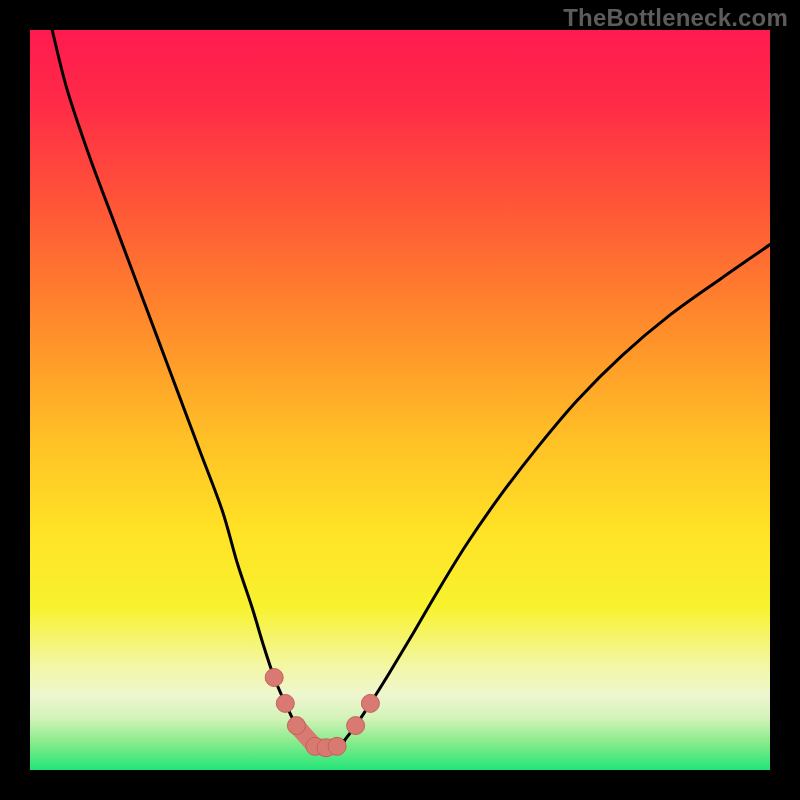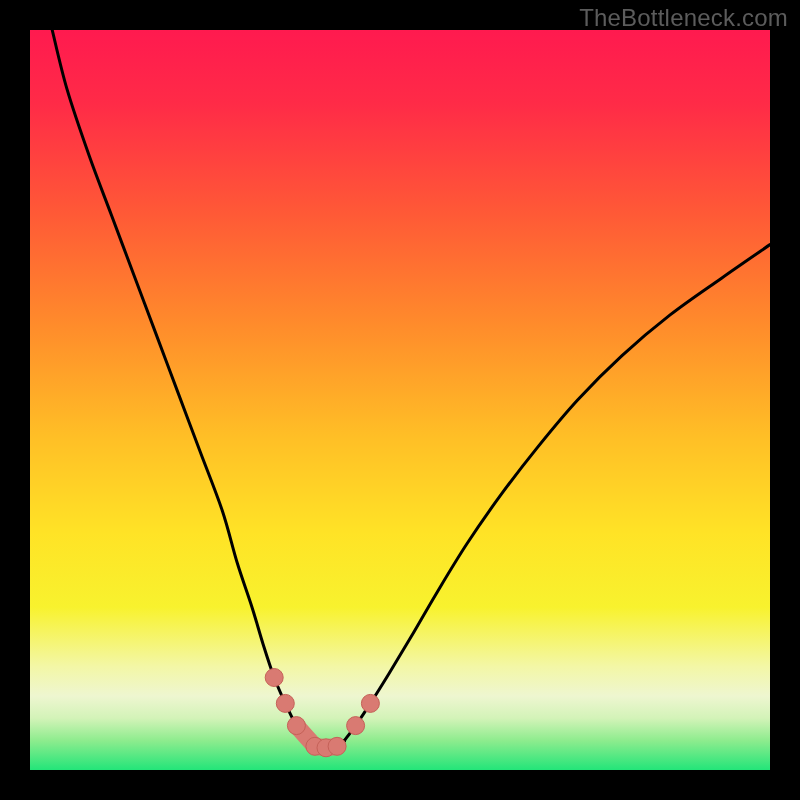--- a/index.html
+++ b/index.html
@@ -29,21 +29,21 @@
   .gradient {
     position: absolute;
     inset: 0;
   }
   .watermark {
     position: absolute;
     top: 4px;
     right: 12px;
     font-family: Arial, Helvetica, sans-serif;
     font-size: 24px;
-    font-weight: 400;
+    font-weight: 700;
     color: #5c5c5c;
     letter-spacing: 0.2px;
   }
   svg.curves {
     position: absolute;
     inset: 0;
   }
 </style>
 </head>
 <body>

